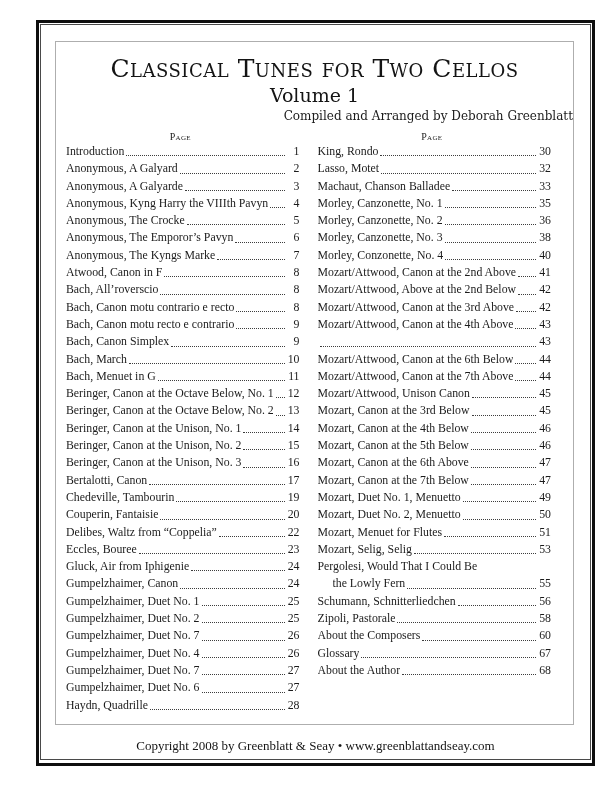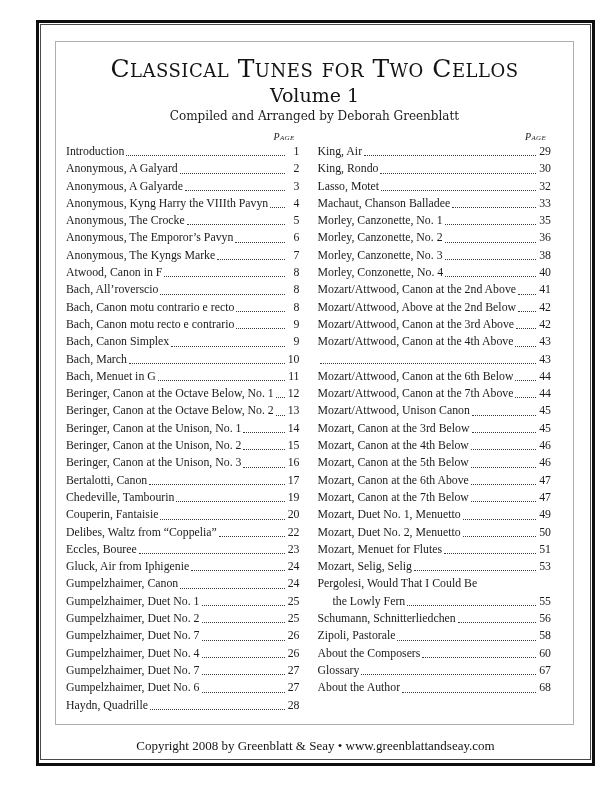--- a/index.html
+++ b/index.html
@@ -61,38 +61,38 @@
     line-height: 22px;
     margin-top: 1px;
     color: #141414;
   }
   .byline {
     font-family: "DejaVu Serif", "Liberation Serif", serif;
     font-size: 12px;
     line-height: 15px;
     margin-top: 3px;
     color: #1b1b1b;
+    text-align: right;
   }
   .toc {
     display: flex;
     gap: 18px;
     padding: 0 22px 0 10px;
     margin-top: 6px;
     text-align: left;
   }
   .toc-col { flex: 1; min-width: 0; }
   .col-header {
-    text-align: right;
+    text-align: center;
     font-variant: small-caps;
     font-size: 10px;
     line-height: 13px;
     letter-spacing: 0.3px;
     padding-right: 5px;
     color: #1b1b1b;
-    font-style: italic;
   }
   .toc-row {
     display: flex;
     line-height: 17.3px;
     height: 17.3px;
     font-size: 11.8px;
     white-space: nowrap;
   }
   .toc-row .entry-title {
     flex: 0 1 auto;
@@ -336,25 +336,20 @@
                   <span class="leader"></span>
                   <span class="page-num">28</span>
                 </div>
               </div>
           </div>
 
           <div class="toc-col">
             <div class="col-header">Page</div>
             <div>
 
-                <div class="toc-row">
-                  <span class="entry-title">King, Air</span>
-                  <span class="leader"></span>
-                  <span class="page-num">29</span>
-                </div>
 
                 <div class="toc-row">
                   <span class="entry-title">King, Rondo</span>
                   <span class="leader"></span>
                   <span class="page-num">30</span>
                 </div>
 
                 <div class="toc-row">
                   <span class="entry-title">Lasso, Motet</span>
                   <span class="leader"></span>

